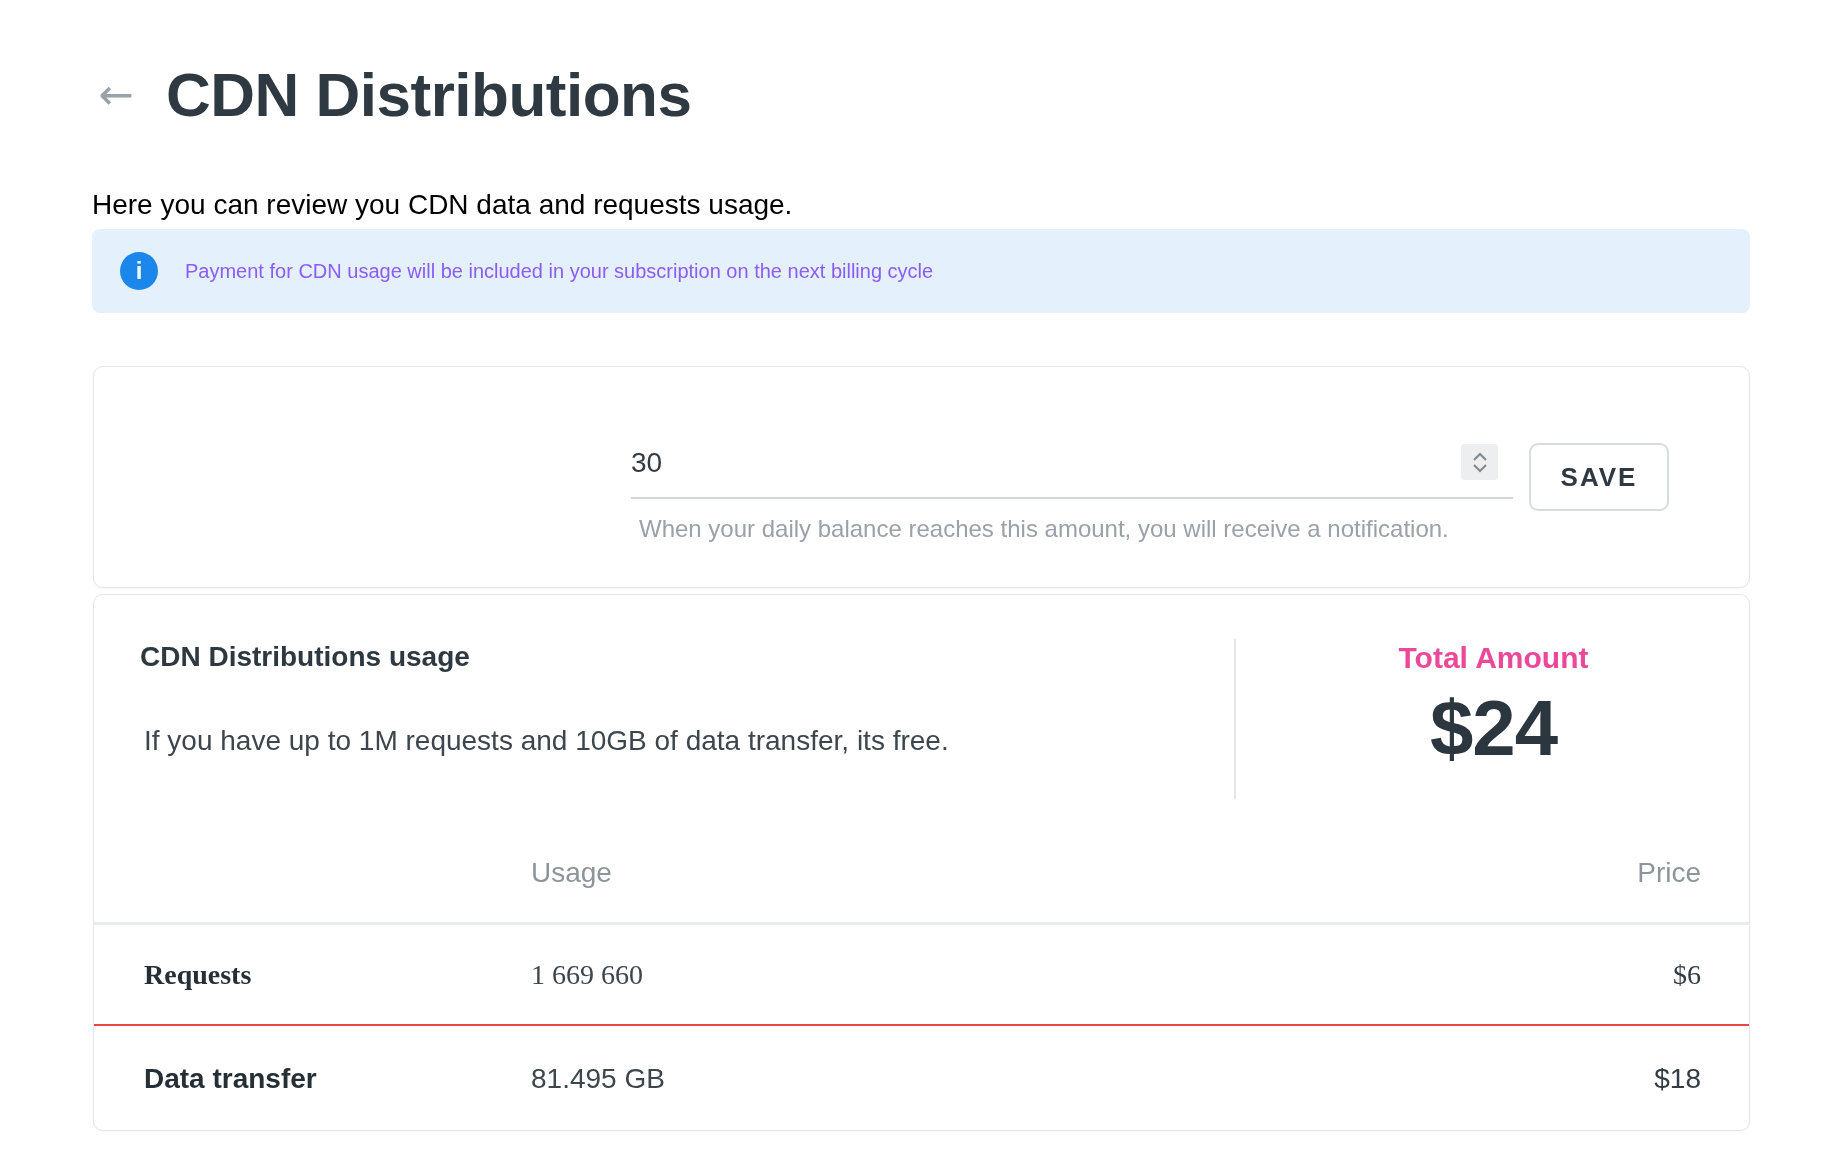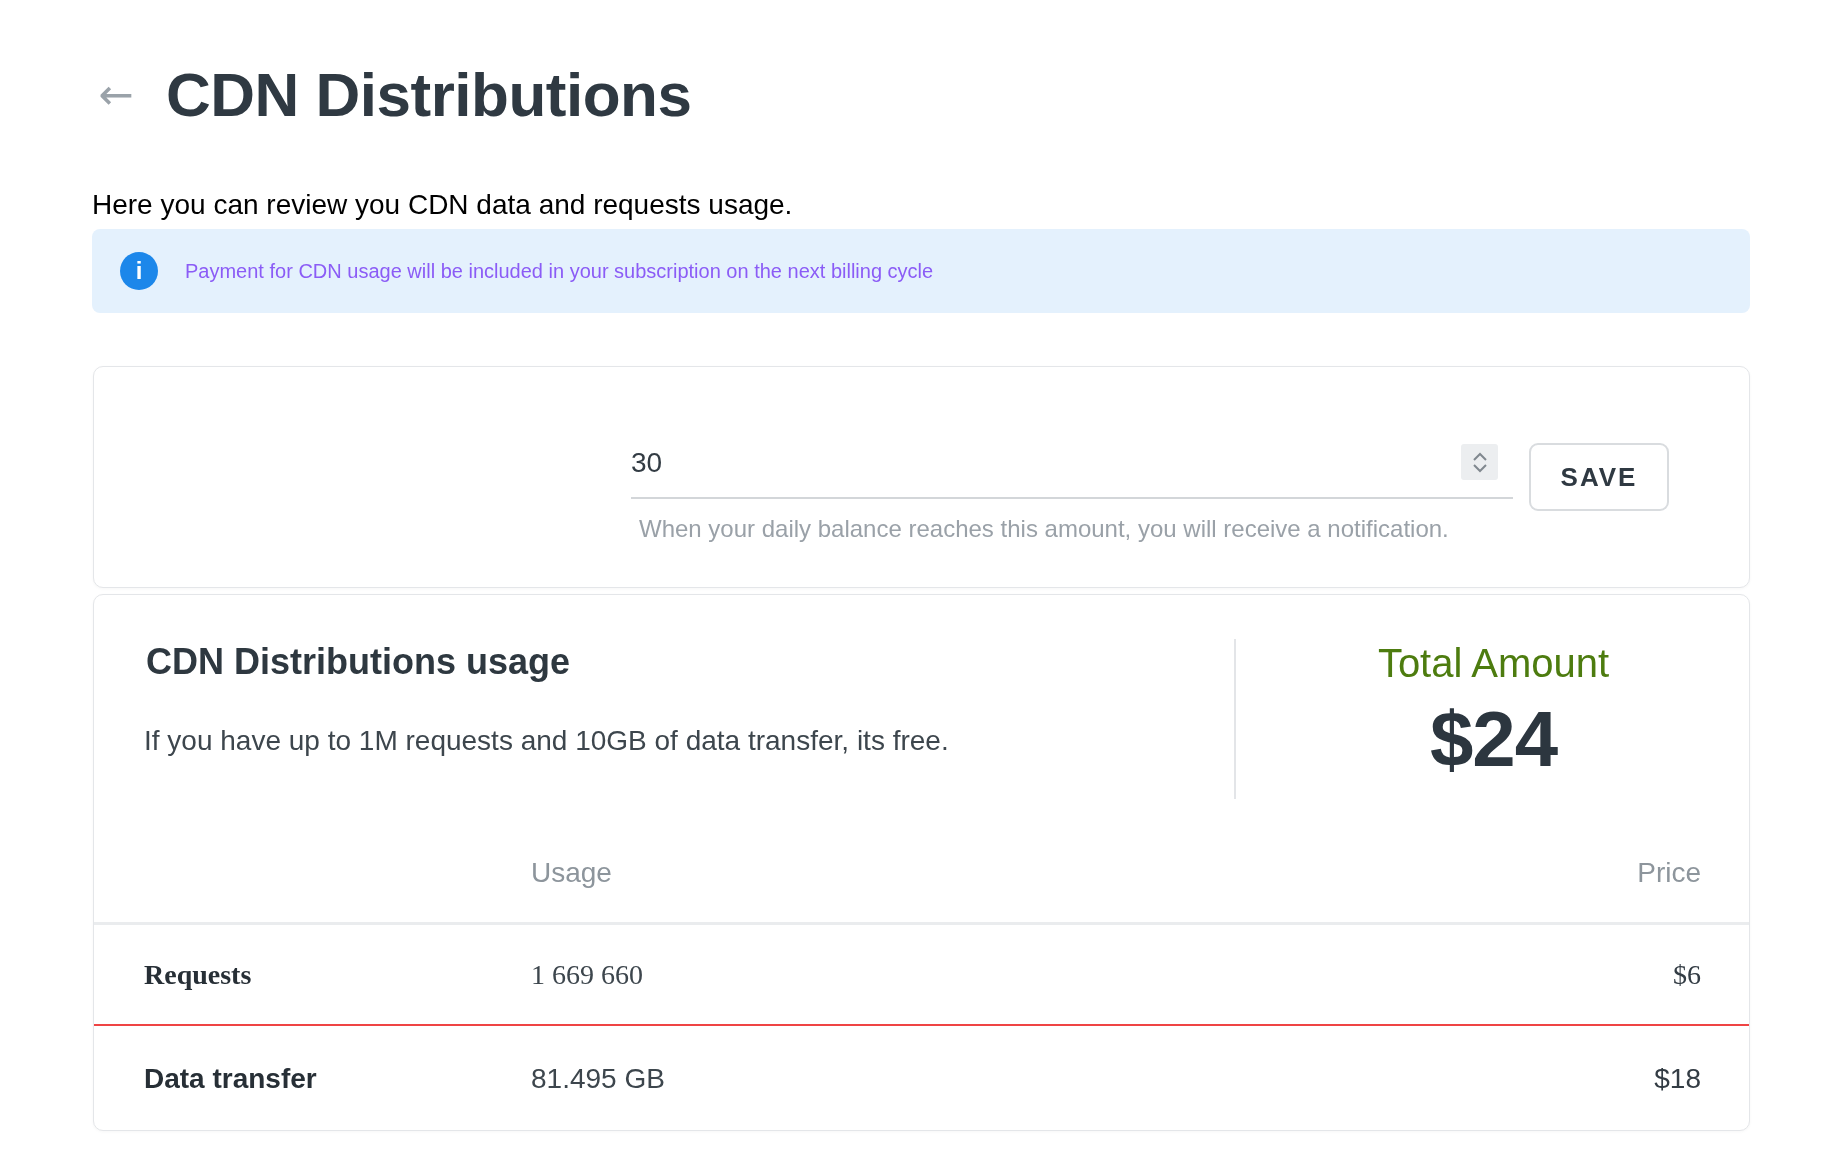--- a/index.html
+++ b/index.html
@@ -98,36 +98,36 @@
     width: 140px; height: 68px;
     background: #ffffff;
     border: 2px solid #d9dcdf; border-radius: 9px;
     font-family: inherit;
     font-size: 26px; font-weight: bold; letter-spacing: 2px;
     color: #2f3942; cursor: pointer;
   }
 
   
   .usage-heading {
-    position: absolute; left: 52px; top: 46px;
-    font-size: 36px; font-weight: bold; color: #2e3840;
+    position: absolute; left: 46px; top: 46px;
+    font-size: 28px; font-weight: bold; color: #2e3840;
   }
   .usage-desc {
     position: absolute; left: 50px; top: 130px;
     font-size: 28px; color: #3d464d;
   }
   .total-divider {
     position: absolute; left: 1140px; top: 44px;
     width: 2px; height: 160px; background: #e3e5e8;
   }
   .total-block {
     position: absolute; left: 1142px; top: 46px; width: 515px;
     text-align: center;
   }
-  .total-label { font-size: 40px; color: #4d7c0f; }
+  .total-label { font-size: 30px; color: #ec4899; font-weight: bold; }
   .total-value {
     margin-top: 8px;
     font-size: 78px; font-weight: bold; color: #2c363f;
     letter-spacing: -1px;
   }
 
   
   .tbl-header {
     position: absolute; left: 0; top: 262px; width: 100%; height: 32px;
     font-size: 28px; color: #8d959c;

